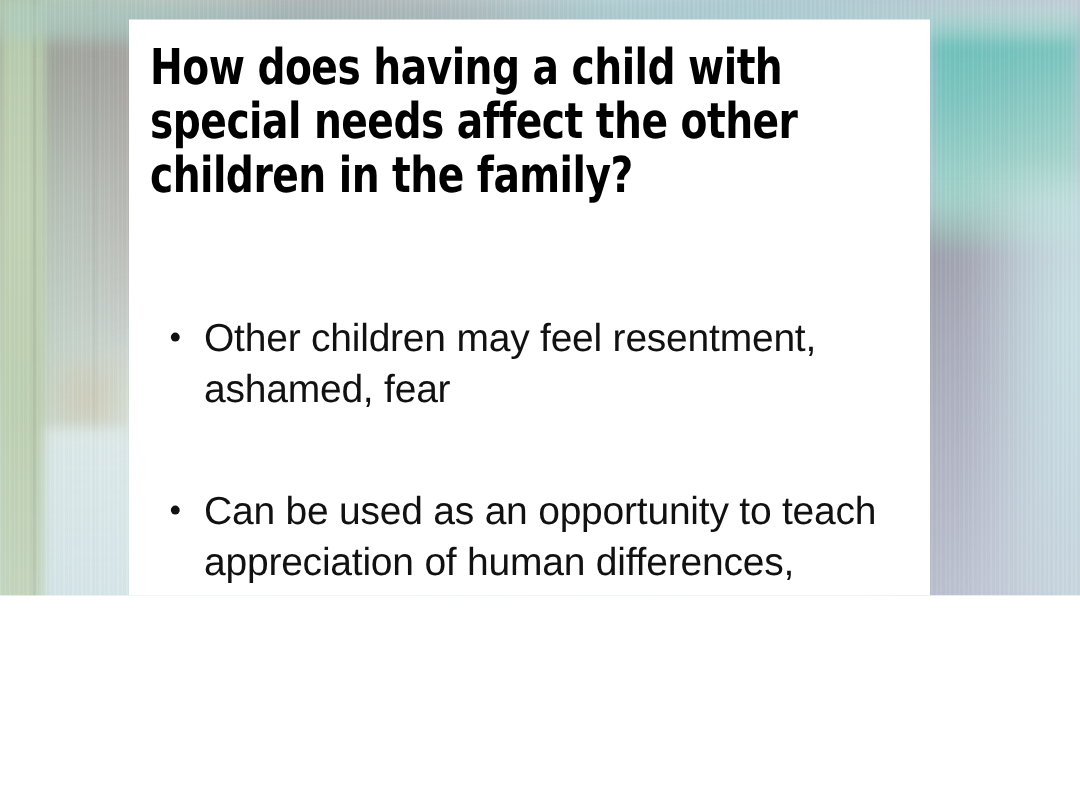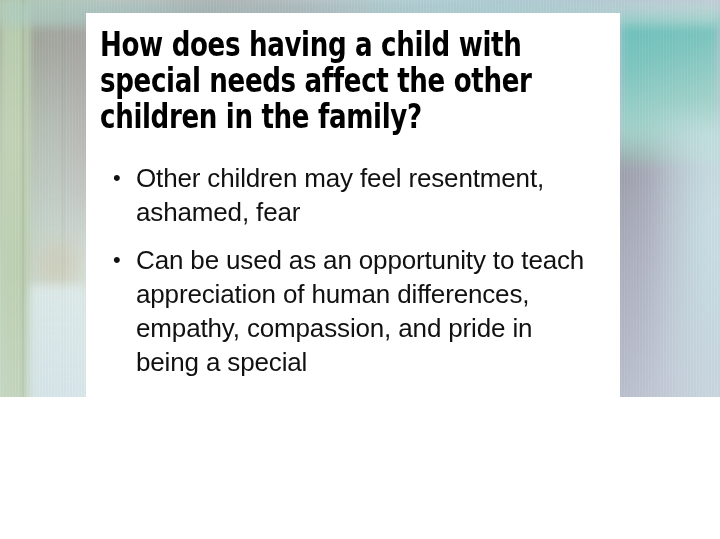--- a/index.html
+++ b/index.html
@@ -249,20 +249,21 @@
     left: 13px;
     top: 0;
     font-size: 22px;
     line-height: 34px;
     color: #111111;
   }
 
   .bullet-text {
     display: block;
     white-space: pre-wrap;
+    margin-top: 47px;
   }
 </style>
 </head>
 <body>
 
 <div id="slide">
 
   <div class="bg-layer bg-base"></div>
   <div class="bg-layer">
     <div class="bg-mauve-top"></div>

